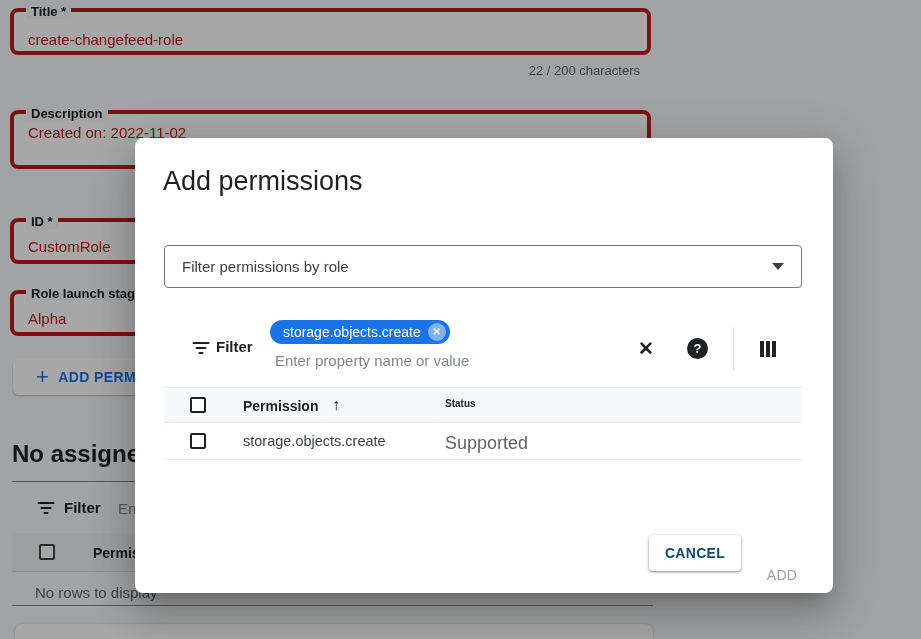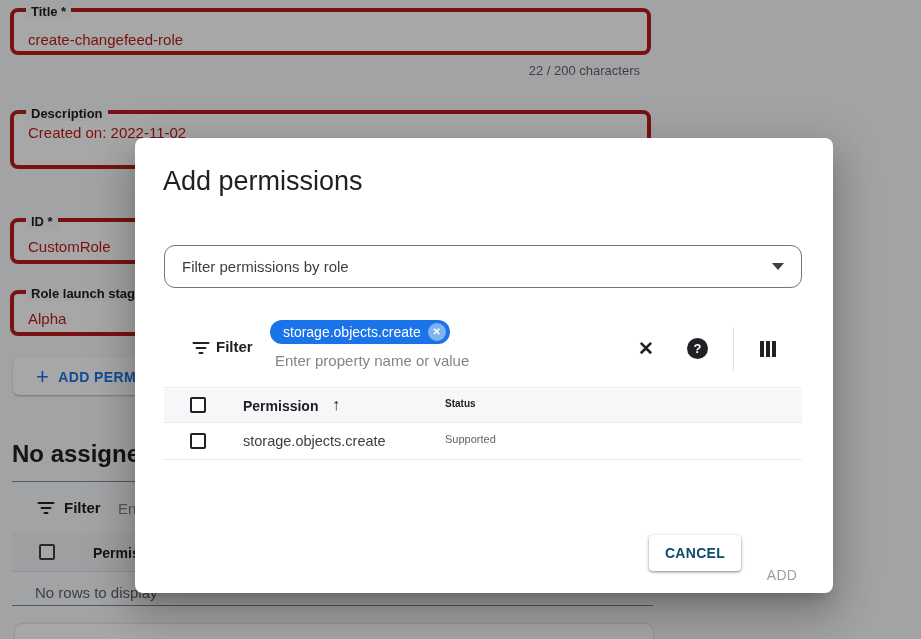--- a/index.html
+++ b/index.html
@@ -63,21 +63,21 @@
 
   
   .modal { position:absolute; left:135px; top:138px; width:698px; height:455px; background:#fff;
            border-radius:8px; z-index:10;
            box-shadow:0 11px 15px -7px rgba(0,0,0,0.2), 0 24px 38px 3px rgba(0,0,0,0.14),
                       0 9px 46px 8px rgba(0,0,0,0.12); }
   .m-title { position:absolute; left:28px; top:28px; font-size:27px; font-weight:400;
              color:#202124; white-space:nowrap; }
 
   .m-select { position:absolute; left:29px; top:107px; width:638px; height:43px;
-              border:1px solid #747775; border-radius:11px; background:#fff;
+              border:1px solid #747775; border-radius:4px; background:#fff;
               display:flex; align-items:center; justify-content:space-between; padding:0 17px; }
   .m-select-text { font-size:15px; color:#3c4043; white-space:nowrap; }
   .tri-down { width:0; height:0; border-left:6px solid transparent; border-right:6px solid transparent;
               border-top:7px solid #3c4043; }
 
   .mfilter-icon { left:57px; top:204px; }
   .mfilter-label { position:absolute; left:81px; top:200px; font-size:15px; font-weight:700; }
   .chip { position:absolute; left:135px; top:182px; height:24px; border-radius:12px;
           background:#1a73e8; display:inline-flex; align-items:center; gap:7px;
           padding:0 4px 0 13px; }
@@ -101,21 +101,21 @@
              background:#f6f7f8; border-bottom:1px solid #e8eaed; }
   .mcb-h { position:absolute; left:26px; top:8px; }
   .mcol-perm { position:absolute; left:79px; top:9px; font-size:14px; font-weight:700; }
   .sort-arrow { position:absolute; left:168px; top:7px; font-size:16px; font-weight:700; }
   .mcol-status { position:absolute; left:281px; top:9px; font-size:10px; font-weight:700; }
 
   .m-row { position:absolute; left:29px; top:285px; width:638px; height:37px;
            border-bottom:1px solid #e8eaed; background:#fff; }
   .mcb-r { position:absolute; left:26px; top:10px; }
   .mcell-perm { position:absolute; left:79px; top:10px; font-size:14.5px; color:#3c4043; white-space:nowrap; }
-  .mcell-status { position:absolute; left:281px; top:10px; font-size:11px; color:#5f6368; white-space:nowrap; }
+  .mcell-status { position:absolute; left:281px; top:10px; font-size:18px; color:#5f6368; white-space:nowrap; }
 
   .cancel-btn { position:absolute; left:514px; top:397px; width:92px; height:36px; background:#fff;
                 border:none; border-radius:4px; font-family:inherit;
                 box-shadow:0 1px 2px rgba(0,0,0,0.3), 0 1px 3px 1px rgba(0,0,0,0.15);
                 font-size:14px; font-weight:700; letter-spacing:0.3px; color:#0c4a6e;
                 display:flex; align-items:center; justify-content:center; }
   .add-btn { position:absolute; left:622px; top:419px; width:50px; height:36px; background:transparent;
              border:none; font-family:inherit; font-size:14px; font-weight:400; letter-spacing:0.3px;
              color:#9aa0a6; display:flex; align-items:center; justify-content:center; }
 </style>

